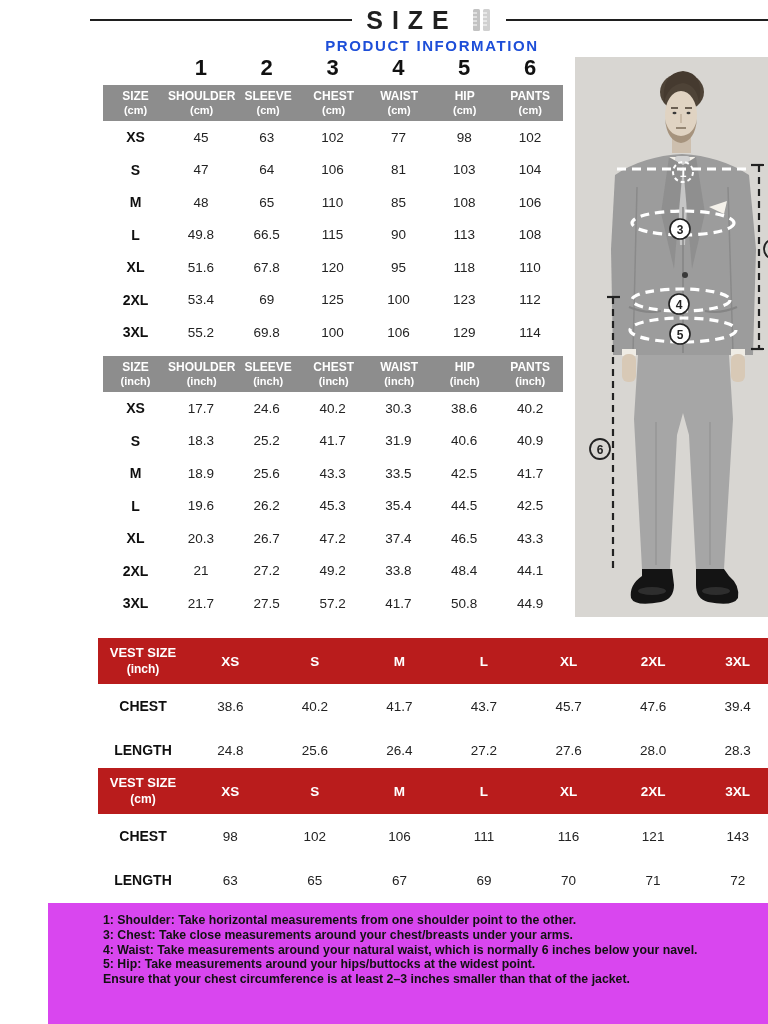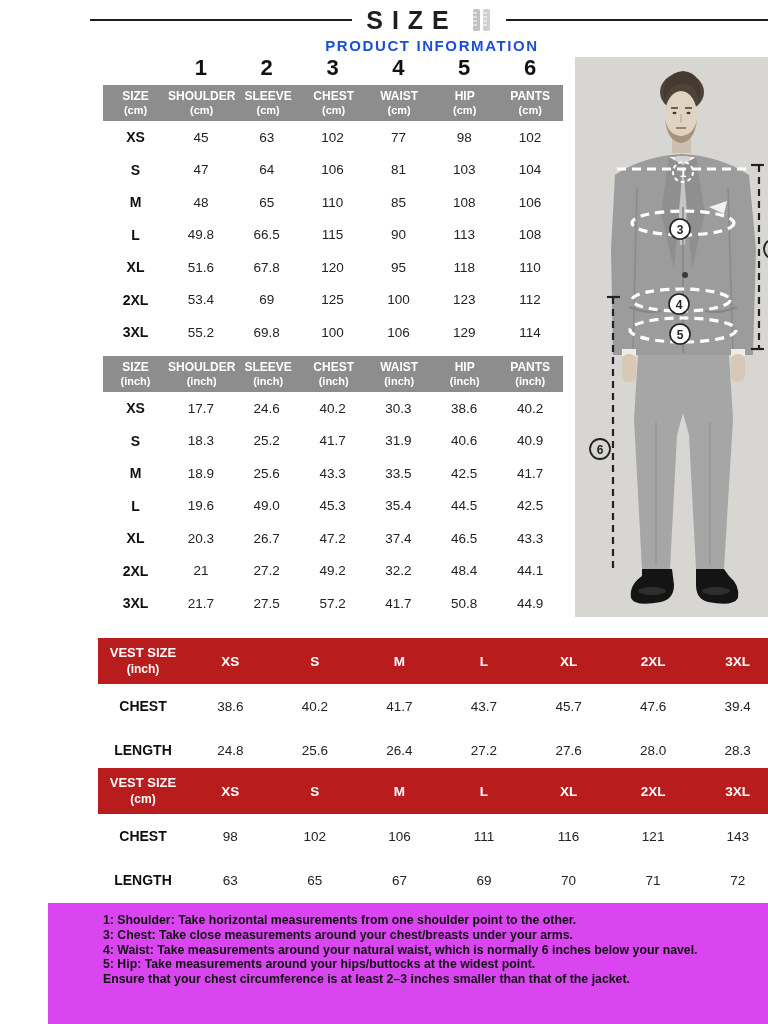--- a/index.html
+++ b/index.html
@@ -242,41 +242,41 @@
         <span class="td">18.9</span>
         <span class="td">25.6</span>
         <span class="td">43.3</span>
         <span class="td">33.5</span>
         <span class="td">42.5</span>
         <span class="td">41.7</span>
       </div>
         <div class="tr">
         <span class="td lbl">L</span>
         <span class="td">19.6</span>
-        <span class="td">49.0</span>
+        <span class="td">26.2</span>
         <span class="td">45.3</span>
         <span class="td">35.4</span>
         <span class="td">44.5</span>
         <span class="td">42.5</span>
       </div>
         <div class="tr">
         <span class="td lbl">XL</span>
         <span class="td">20.3</span>
         <span class="td">26.7</span>
         <span class="td">47.2</span>
         <span class="td">37.4</span>
         <span class="td">46.5</span>
         <span class="td">43.3</span>
       </div>
         <div class="tr">
         <span class="td lbl">2XL</span>
         <span class="td">21</span>
         <span class="td">27.2</span>
         <span class="td">49.2</span>
-        <span class="td">32.2</span>
+        <span class="td">33.8</span>
         <span class="td">48.4</span>
         <span class="td">44.1</span>
       </div>
         <div class="tr">
         <span class="td lbl">3XL</span>
         <span class="td">21.7</span>
         <span class="td">27.5</span>
         <span class="td">57.2</span>
         <span class="td">41.7</span>
         <span class="td">50.8</span>

